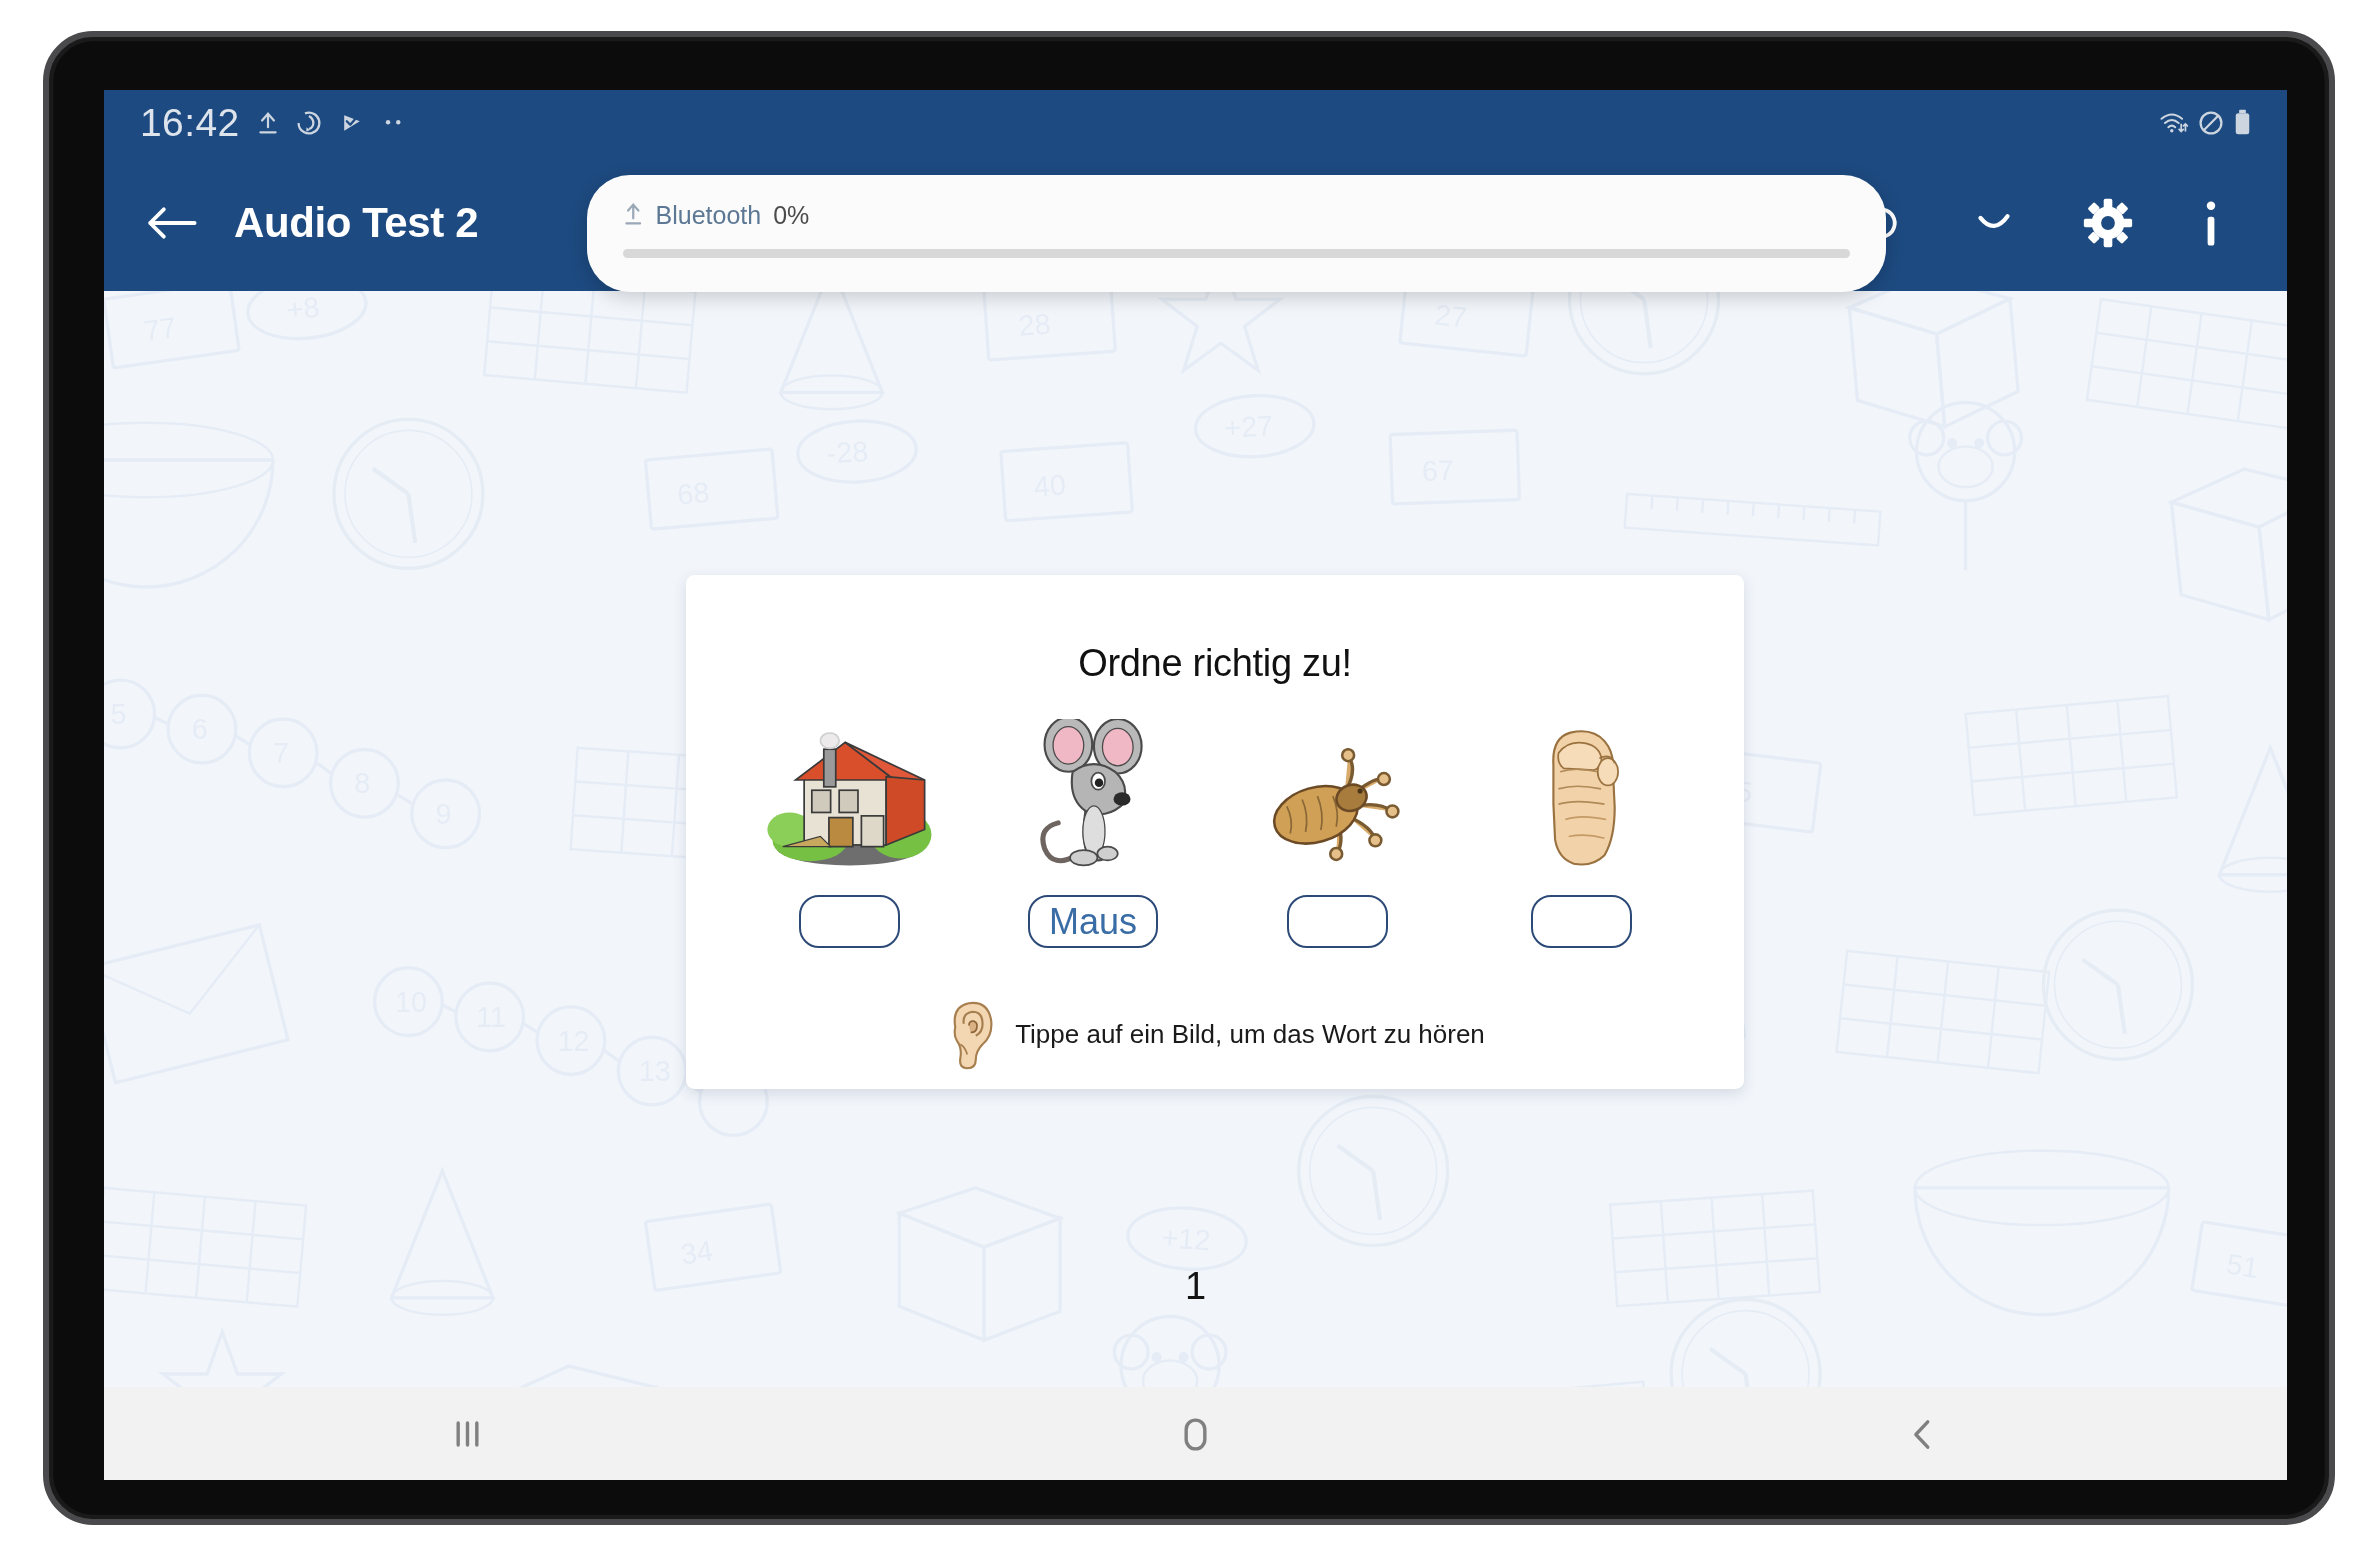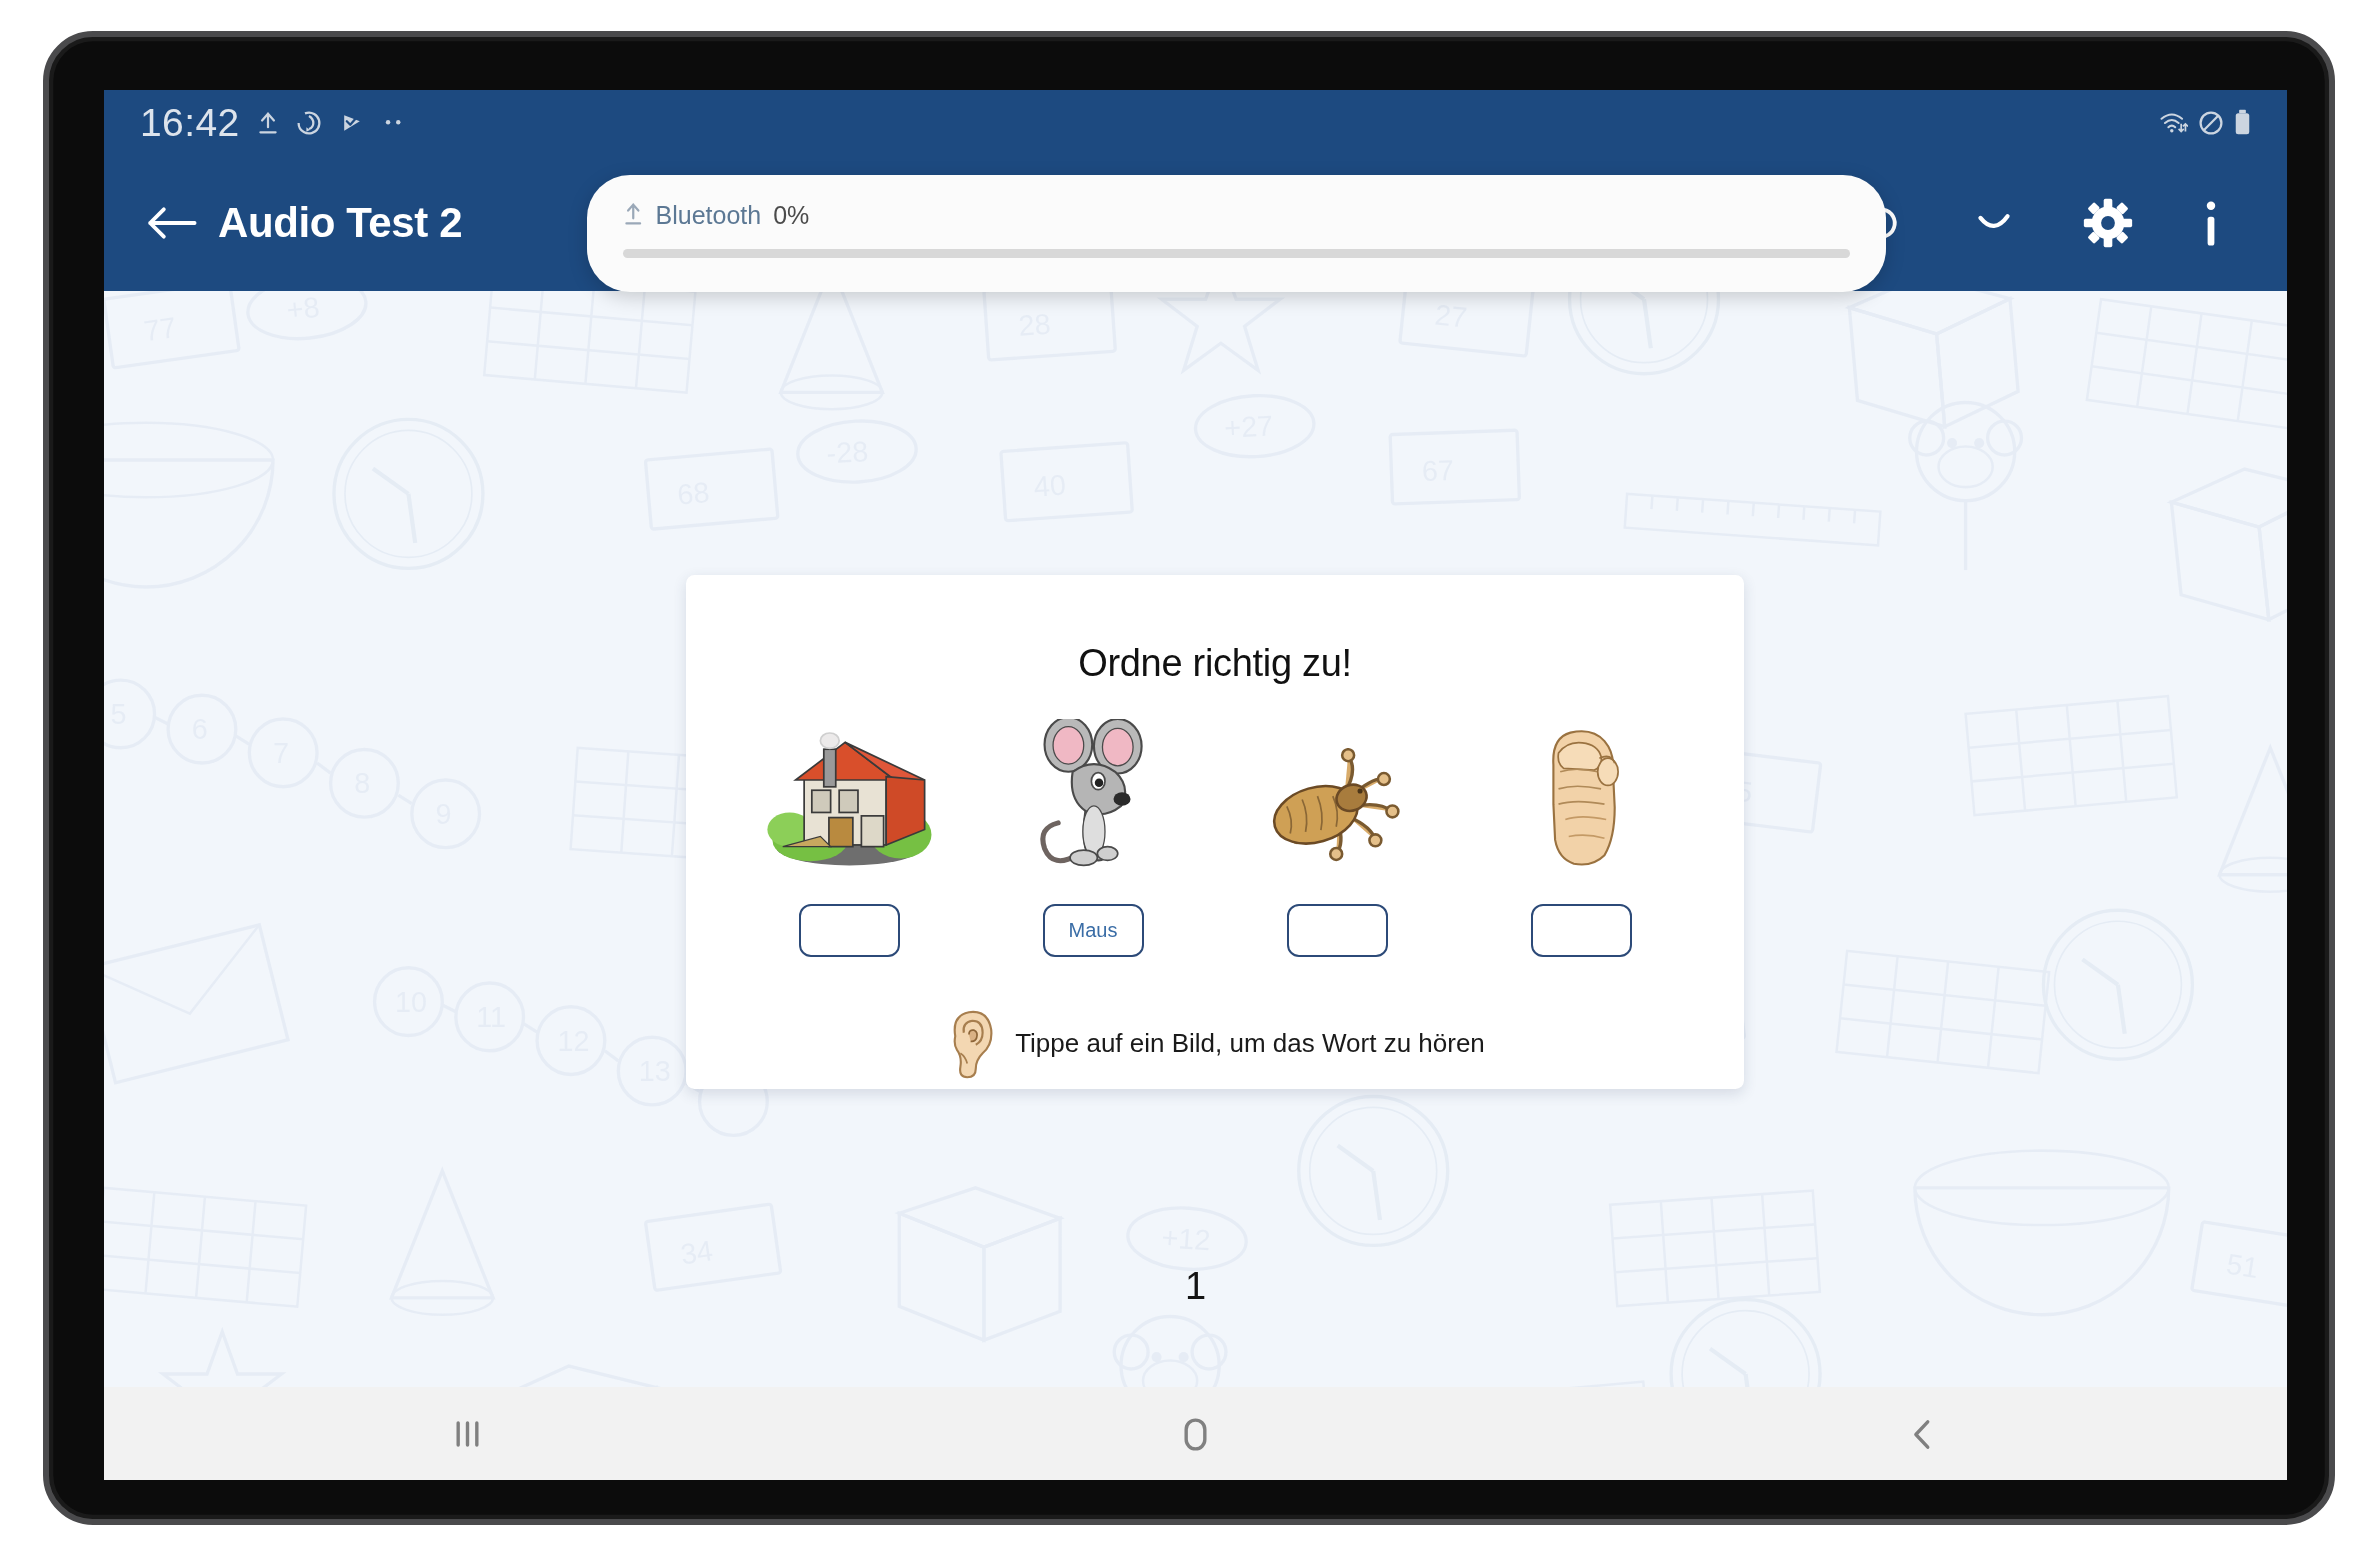--- a/index.html
+++ b/index.html
@@ -63,21 +63,21 @@
   #action-bar {
     position: absolute;
     left: 0; top: 65px;
     width: 100%; height: 136px;
     display: flex;
     align-items: center;
     padding: 0 34px 0 29px;
   }
   #back-arrow { width: 77px; display:flex; justify-content:center; cursor:pointer; }
   #app-title {
-    margin-left: 8px;
+    margin-left: 24px;
     color: #ffffff;
     font-size: 42px;
     font-weight: bold;
     letter-spacing: -0.4px;
     white-space: nowrap;
   }
   #header-actions {
     margin-left: auto;
     display: flex;
     align-items: center;
@@ -130,31 +130,31 @@
     align-items: center;
   }
   .picture {
     height: 149px;
     display: flex;
     align-items: flex-end;
     justify-content: center;
     cursor: pointer;
   }
   .answer-box {
-    margin-top: 36px;
+    margin-top: 27px;
     min-width: 101px;
     height: 53px;
     border: 2.6px solid #2c4a78;
-    border-radius: 12px;
+    border-radius: 20px;
     background: #ffffff;
     display: flex;
     align-items: center;
     justify-content: center;
     color: #3a6da6;
-    font-size: 20px;
+    font-size: 36px;
     padding: 0 19px;
     cursor: pointer;
   }
 
   #hint-row {
     margin-top: 50px;
     display: flex;
     align-items: center;
     justify-content: center;
     gap: 17px;

